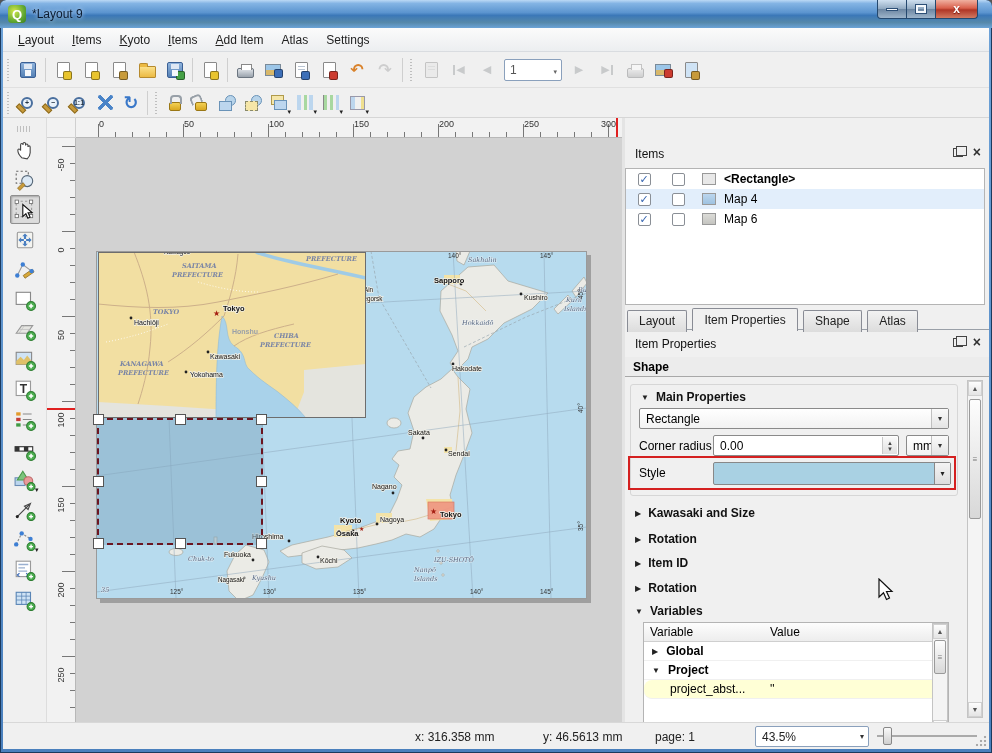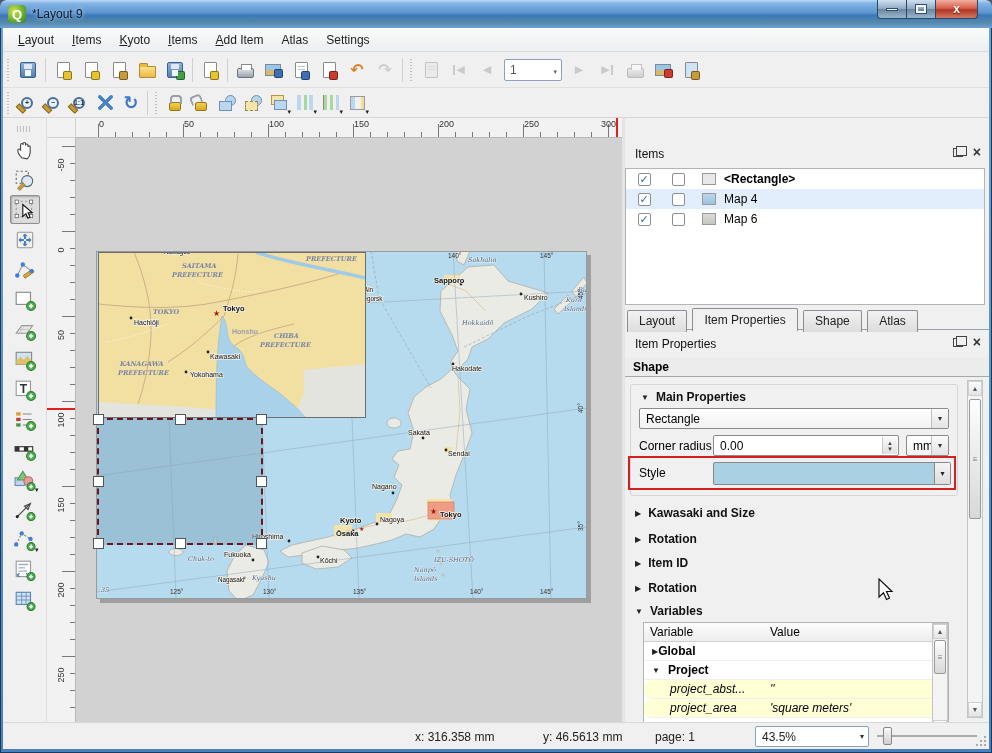--- a/index.html
+++ b/index.html
@@ -131,21 +131,21 @@
   .combo{position:absolute;height:21px;background:linear-gradient(#fff,#f2f2f2);border:1px solid #8a8a8a;border-radius:2px;display:flex;align-items:center;padding-left:6px;}
   .combo .ca{position:absolute;right:0;top:0;bottom:0;width:17px;border-left:1px solid #c0c0c0;display:flex;align-items:center;justify-content:center;font-size:8px;color:#333;background:linear-gradient(#fafafa,#e4e4e4);}
   .spin{position:absolute;height:21px;background:#fff;border:1px solid #8a8a8a;border-radius:2px;display:flex;align-items:center;padding-left:6px;}
   .spin .sa{position:absolute;right:1px;top:1px;bottom:1px;width:15px;display:flex;flex-direction:column;align-items:center;justify-content:center;font-size:6px;color:#444;background:linear-gradient(#fafafa,#e0e0e0);border-left:1px solid #c8c8c8;}
   .stylebtn{position:absolute;height:23px;border:1px solid #888;border-radius:2px;background:#a9d1e3;}
   .stylebtn .ca{position:absolute;right:0;top:0;bottom:0;width:16px;border-left:1px solid #888;background:linear-gradient(#f4f4f4,#ddd);display:flex;align-items:center;justify-content:center;font-size:8px;color:#222;}
   .redbox{position:absolute;border:2px solid #d42020;}
   .vtable{position:absolute;background:#fff;border:1px solid #b4b4b4;overflow:hidden;}
   .vthead{height:19px;display:flex;align-items:center;background:linear-gradient(#fdfdfd,#ededed);border-bottom:1px solid #cfcfcf;}
   .vtrow{height:19px;display:flex;align-items:center;border-bottom:1px solid #f0f0f0;}
-  .vtrow.yellow{background:#ffffd6;font-style:italic;border-radius:8px;}
+  .vtrow.yellow{background:#ffffd6;border-radius:8px;}
   .vtrow b{font-style:normal;}
   .sb{position:absolute;width:16px;background:#f4f4f4;border:1px solid #c4c4c4;}
   .sb .ar{position:absolute;left:0;right:0;height:15px;display:flex;align-items:center;justify-content:center;font-size:7px;color:#555;background:linear-gradient(#fdfdfd,#e4e4e4);border:1px solid #d0d0d0;}
   .sb .th{position:absolute;left:1px;right:1px;background:linear-gradient(#fdfdfd,#d8d8d8);border:1px solid #9a9a9a;border-radius:2px;display:flex;align-items:center;justify-content:center;font-size:8px;color:#777;}
   
   .statusbar{position:absolute;left:0;right:0;bottom:0;height:27px;background:#f0f0f0;border-top:1px solid #d8d8d8;font-size:12px;color:#222;}
   .statusbar .lab{position:absolute;top:7px;}
   .zcombo{position:absolute;left:752px;top:3px;width:114px;height:21px;background:#fff;border:1px solid #8aa0bc;border-radius:2px;display:flex;align-items:center;padding-left:6px;}
   .zcombo .ca{position:absolute;right:4px;font-size:8px;color:#333;}
   .zslider{position:absolute;left:874px;top:12px;width:100px;height:2px;background:#aaa;}
@@ -799,33 +799,29 @@
             <span>Variables</span>
         </div>
 
         <div class="vtable" style="left:18px;top:504px;width:306px;height:115px">
           <div class="vthead">
             <span style="margin-left:6px;width:120px">Variable</span>
             <span>Value</span>
           </div>
           <div class="vtrow">
             <span class="tri" style="margin-left:8px">▶</span>
-            <b style="margin-left:0">Global</b>
+            <b style="margin-left:8px">Global</b>
           </div>
           <div class="vtrow">
             <span class="tri" style="margin-left:8px">▼</span>
             <b style="margin-left:8px">Project</b>
           </div>
           <div class="vtrow yellow">
             <span style="margin-left:26px;width:100px">project_abst...</span>
             <span>''</span>
-          </div>
-          <div class="vtrow yellow">
-            <span style="margin-left:26px;width:100px">project_area</span>
-            <span>'square meters'</span>
           </div>
           <div class="sb" style="right:0;top:0;bottom:0">
             <div class="ar" style="top:0">▲</div>
             <div class="th" style="top:16px;height:34px">≡</div>
             <div class="ar" style="bottom:0">▼</div>
           </div>
         </div>
 
         <div class="sb" style="right:6px;top:262px;bottom:4px">
           <div class="ar" style="top:0">▲</div>

